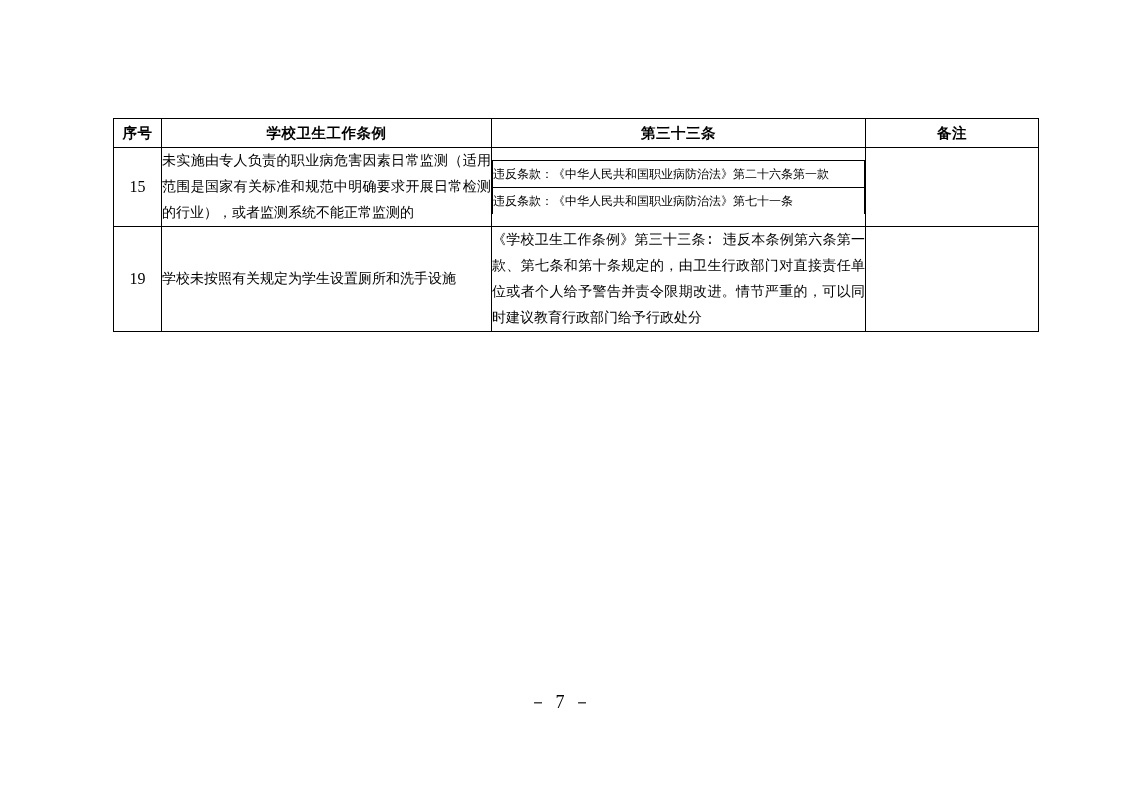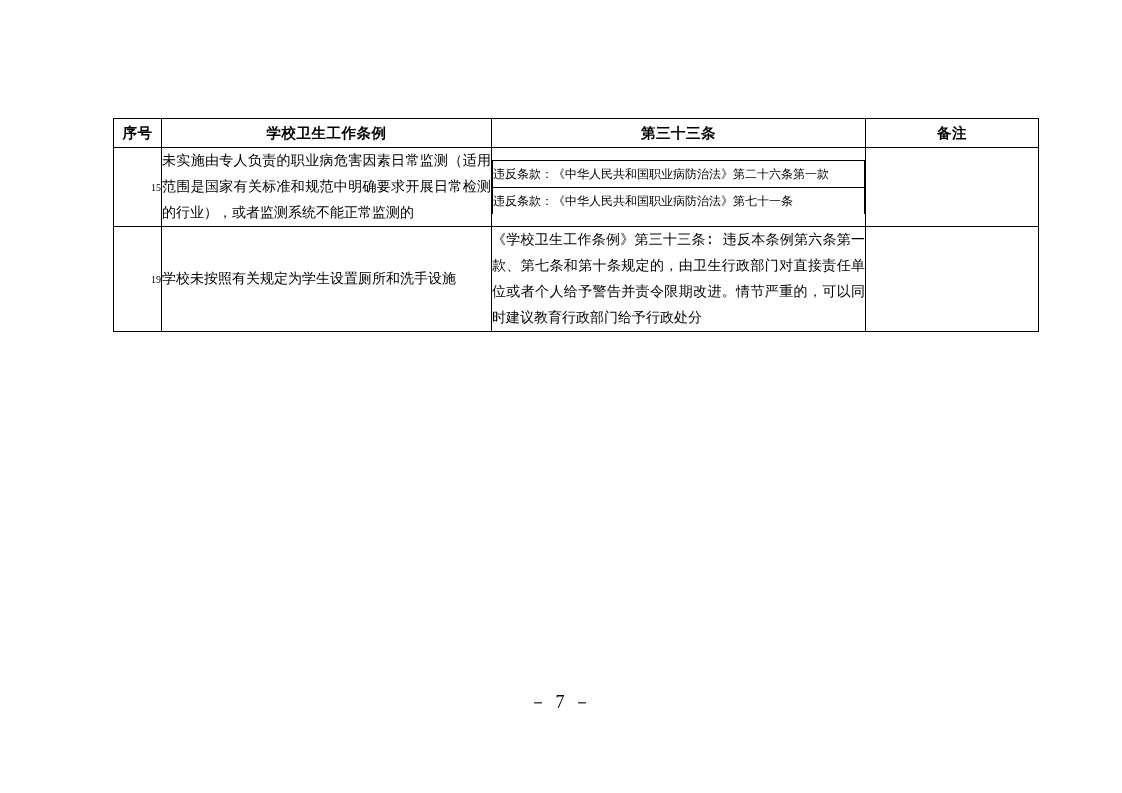--- a/index.html
+++ b/index.html
@@ -44,22 +44,22 @@
   .col-note  { width: 173px; }
 
   thead th {
     height: 28px;
     text-align: center;
     font-weight: bold;
     font-size: 14.5px;
     letter-spacing: 0.5px;
   }
   .cell-no {
-    text-align: right;
-    font-size: 10px;
+    text-align: center;
+    font-size: 16px;
   }
   .cell-text {
     font-size: 14px;
     line-height: 26px;
     padding: 5px 6px 5px 7px;
     text-align: justify;
     text-justify: inter-ideograph;
     font-family: Liberation Mono, monospace;
   }
   .sub-table {

